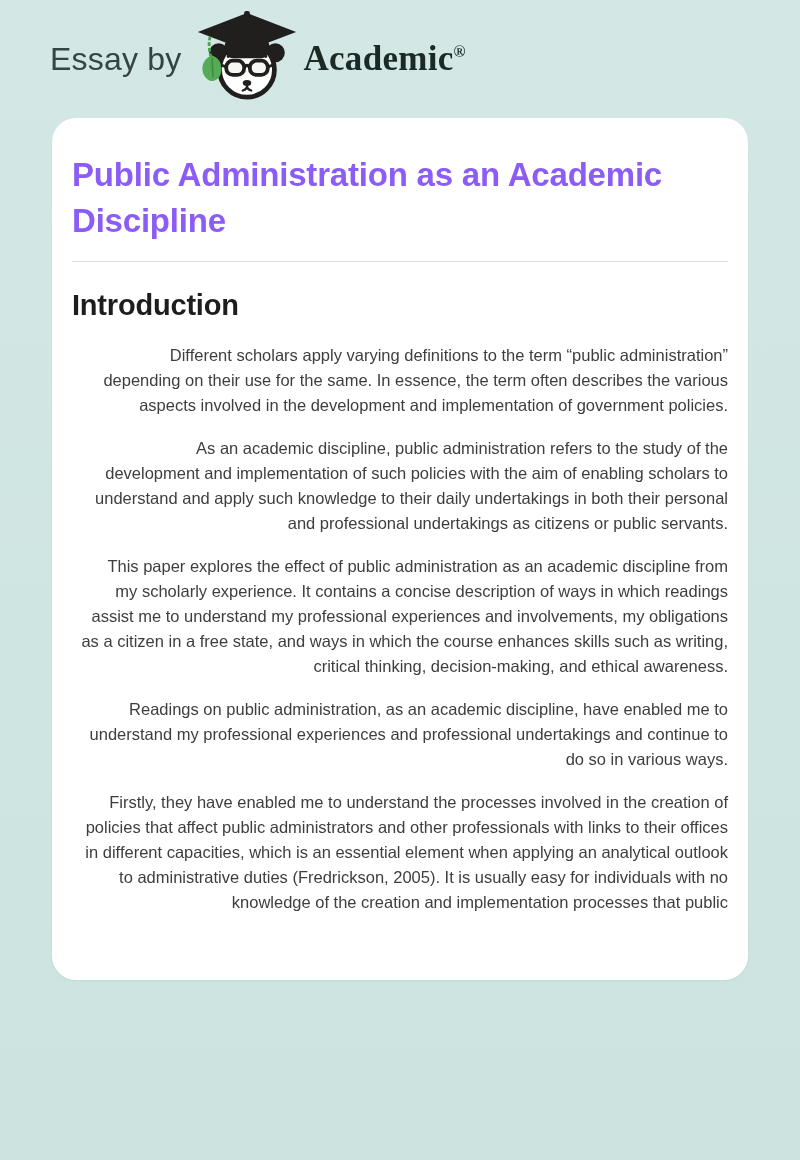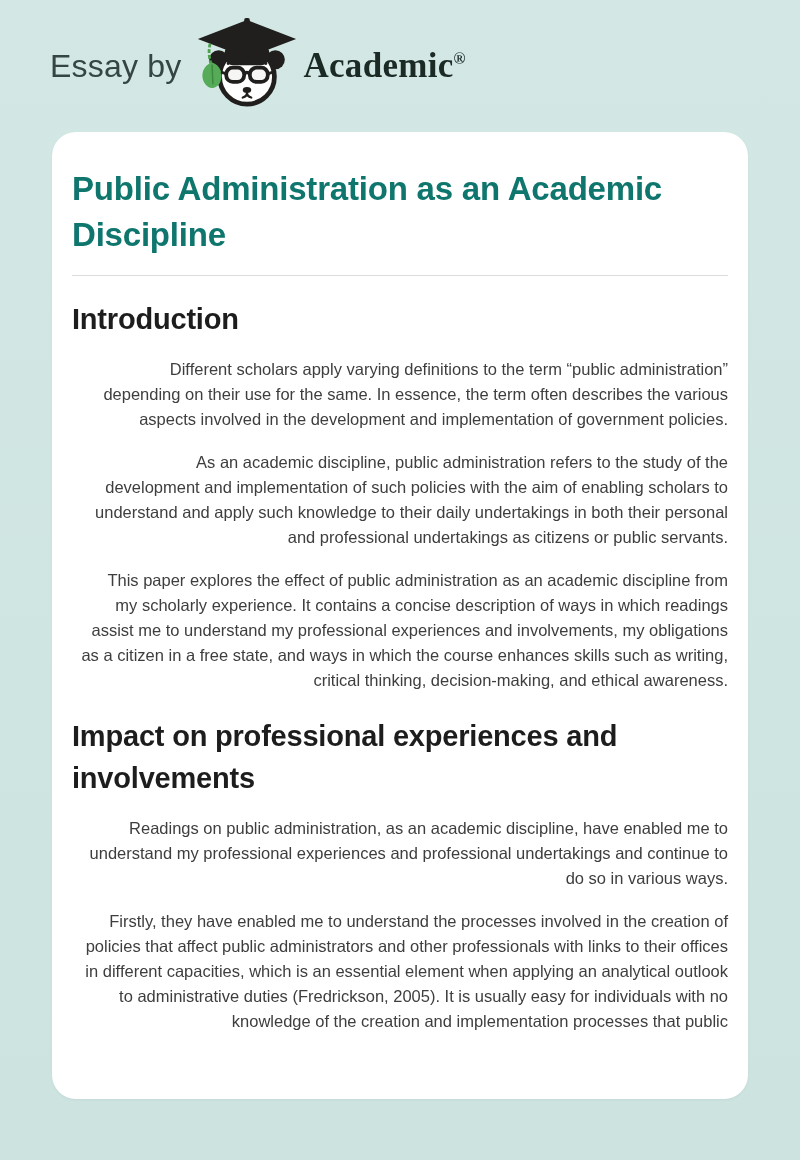--- a/index.html
+++ b/index.html
@@ -8,21 +8,21 @@
     width: 800px;
     height: 1160px;
     overflow: hidden;
     background: linear-gradient(180deg, #d3e8e4 0%, #cfe5e1 60%, #cde3df 100%);
     font-family: "Liberation Sans", sans-serif;
     color: #3e3e3e;
   }
 
   
   .header {
-    height: 132px;
+    height: 118px;
     display: flex;
     align-items: center;
     padding-left: 50px;
   }
   .header-prefix {
     font-size: 32px;
     color: #35454366;
     color: #354543;
     letter-spacing: 0.2px;
   }
@@ -52,21 +52,21 @@
     background: #ffffff;
     border-radius: 24px;
     padding: 34px 20px 60px 20px;
     box-shadow: 0 1px 3px rgba(30, 60, 55, 0.05);
   }
 
   .doc-title {
     font-size: 33px;
     line-height: 46px;
     font-weight: bold;
-    color: #0f766e;
+    color: #8b5cf6;
     letter-spacing: -0.2px;
   }
 
   .badge-row {
     display: flex;
     align-items: center;
     margin-top: 8px;
     gap: 10px;
   }
   .badge-circle {
@@ -156,17 +156,16 @@
   <h1 class="doc-title">Public Administration as an Academic Discipline</h1>
 
 
   <hr class="divider">
 
   <h2 class="section-heading">Introduction</h2>
   <p class="body-para">Different scholars apply varying definitions to the term “public administration” depending on their use for the same. In essence, the term often describes the various aspects involved in the development and implementation of government policies.</p>
   <p class="body-para">As an academic discipline, public administration refers to the study of the development and implementation of such policies with the aim of enabling scholars to understand and apply such knowledge to their daily undertakings in both their personal and professional undertakings as citizens or public servants.</p>
   <p class="body-para">This paper explores the effect of public administration as an academic discipline from my scholarly experience. It contains a concise description of ways in which readings assist me to understand my professional experiences and involvements, my obligations as a citizen in a free state, and ways in which the course enhances skills such as writing, critical thinking, decision-making, and ethical awareness.</p>
 
-  <h2 class="section-heading">Impact on professional experiences and involvements</h2>
   <p class="body-para">Readings on public administration, as an academic discipline, have enabled me to understand my professional experiences and professional undertakings and continue to do so in various ways.</p>
   <p class="body-para">Firstly, they have enabled me to understand the processes involved in the creation of policies that affect public administrators and other professionals with links to their offices in different capacities, which is an essential element when applying an analytical outlook to administrative duties (Fredrickson, 2005). It is usually easy for individuals with no knowledge of the creation and implementation processes that public</p>
 
 </div>
 
 </body></html>

